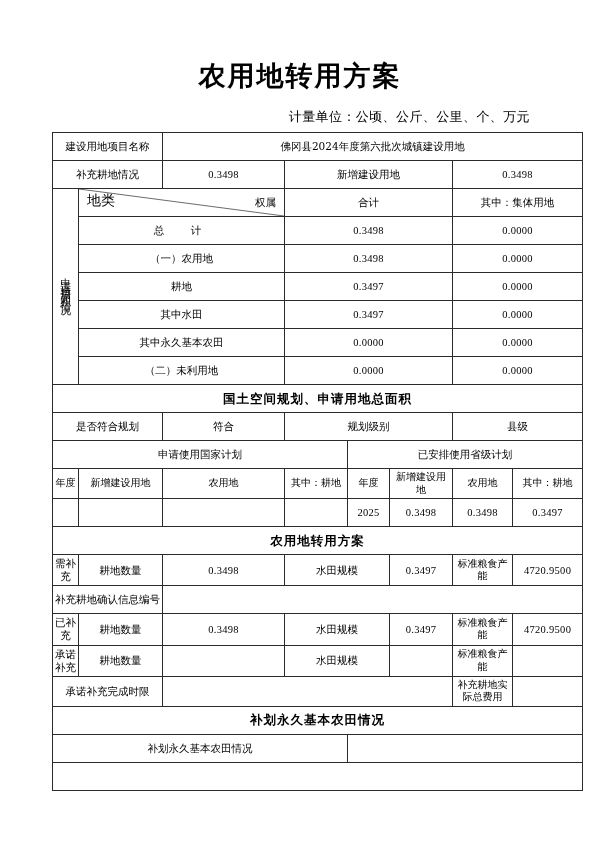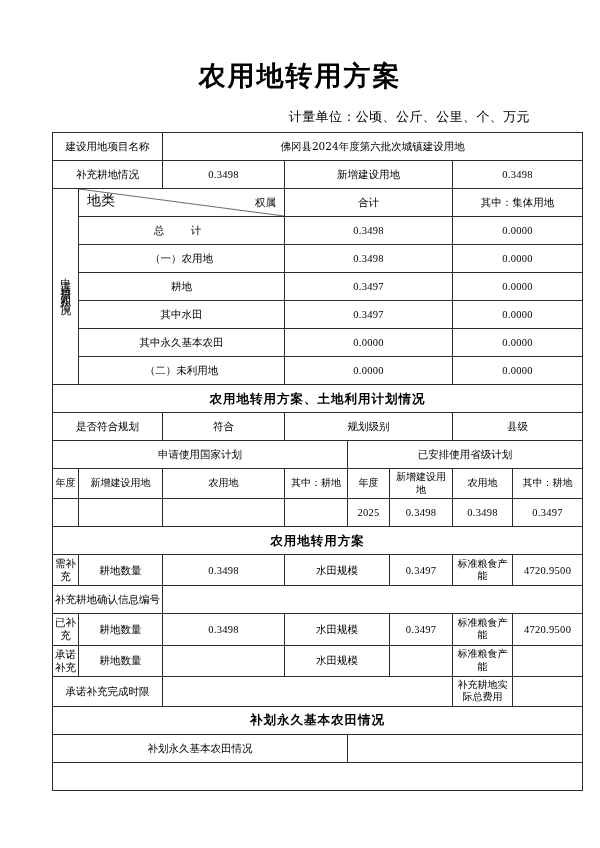--- a/index.html
+++ b/index.html
@@ -183,21 +183,21 @@
         <td colspan="3" class="num">0.0000</td>
         <td colspan="3" class="num">0.0000</td>
       </tr>
       <tr>
         <td colspan="3" class="left-ind">（二）未利用地</td>
         <td colspan="3" class="num">0.0000</td>
         <td colspan="3" class="num">0.0000</td>
       </tr>
 
       <tr>
-        <td colspan="10" class="sec-head">农用地转用方案、土地利用计划情况</td>
+        <td colspan="10" class="sec-head">国土空间规划、申请用地总面积</td>
       </tr>
       <tr>
         <td colspan="2">是否符合规划</td>
         <td colspan="2">符合</td>
         <td colspan="3">规划级别</td>
         <td colspan="3">县级</td>
       </tr>
       <tr>
         <td colspan="5">申请使用国家计划</td>
         <td colspan="5">已安排使用省级计划</td>

